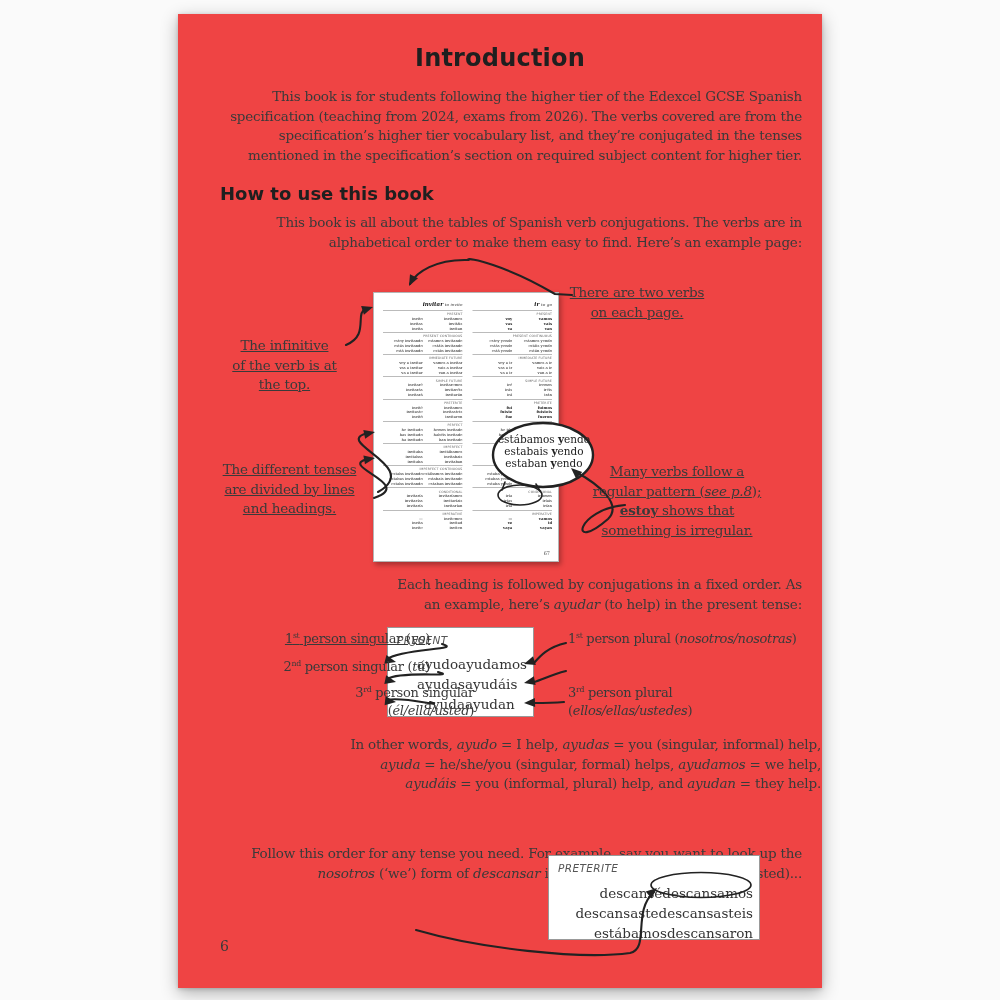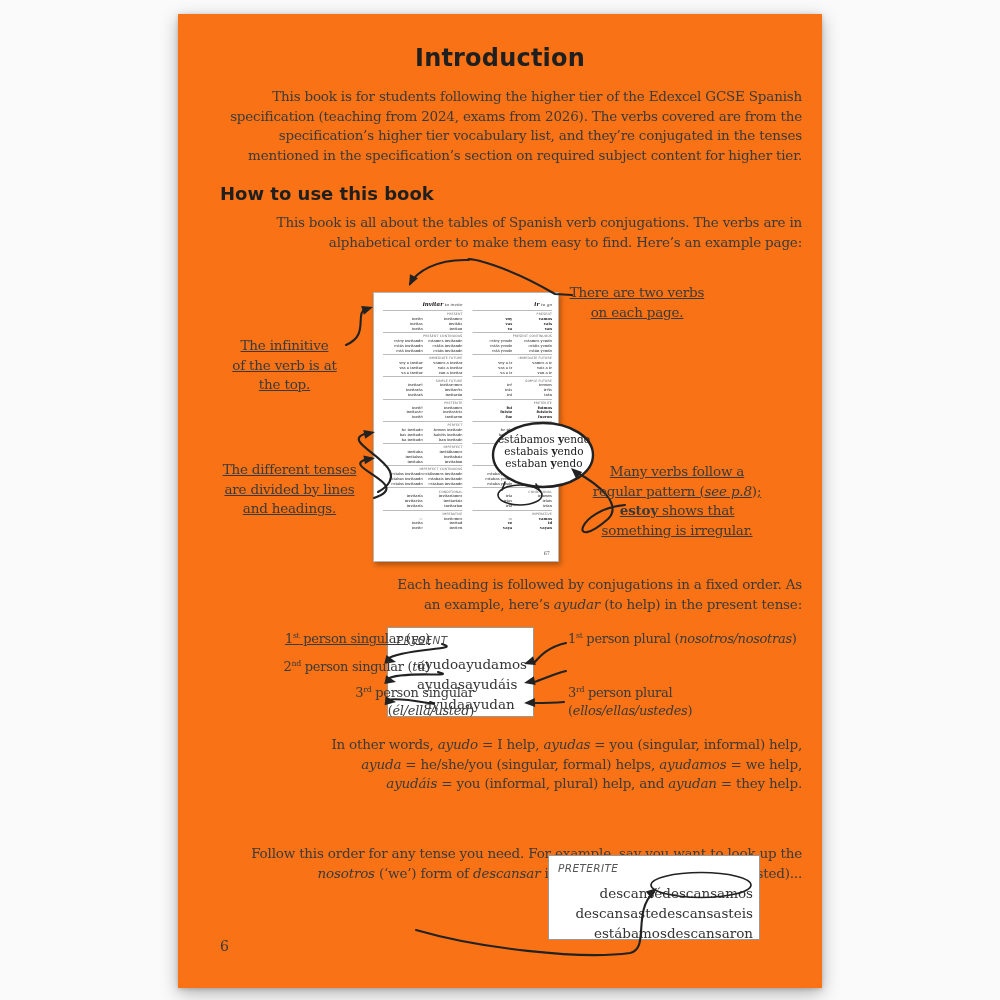--- a/index.html
+++ b/index.html
@@ -1,27 +1,27 @@
 <!DOCTYPE html>
 <html><head>
 <meta charset="utf-8">
 <style>
   html,body{margin:0;padding:0;width:1000px;height:1000px;background:#fafafa;overflow:hidden;}
-  .sheet{position:absolute;left:178px;top:14px;width:644px;height:974px;background:#f97316;
+  .sheet{position:absolute;left:178px;top:14px;width:644px;height:974px;background:#ef4444;
          box-shadow:0 5px 16px rgba(0,0,0,.30), 0 1px 4px rgba(0,0,0,.18);}
   .serif{font-family:"DejaVu Serif","Liberation Serif",serif;color:#3a3a3a;}
   .sans{font-family:"DejaVu Sans","Liberation Sans",sans-serif;color:#1f1f1f;}
   .abs{position:absolute;text-align:right;}
   .title{left:0;top:30px;width:644px;text-align:center;font-size:24px;font-weight:bold;letter-spacing:.2px;z-index:1;}
   .h2{left:42px;top:169px;font-size:18px;font-weight:bold;z-index:1;}
   .para{font-size:13.5px;line-height:19.5px;letter-spacing:-0.2px;white-space:pre-line;width:582px;left:42px;z-index:1;}
   #p-intro{top:73px;}
   #p-howto{top:199px;}
   #p-order{top:561px;}
-  #p-words{top:721px;}
+  #p-words{top:721px;margin-left:19px;}
   #p-follow{top:798px;margin-top:32px;}
   .steps{left:42px;top:842px;font-size:12.5px;line-height:23px;letter-spacing:-0.3px;white-space:pre-line;width:340px;z-index:1;}
   .pagenum{left:42px;top:924px;font-size:14px;z-index:1;}
 
   
   .mini-page{left:195px;top:278px;width:184px;height:268px;background:#fff;border:1px solid #b5b5b5;
              box-shadow:2px 3px 5px rgba(0,0,0,.30);z-index:2;}
   .mini-scale{position:absolute;left:9px;top:8px;width:338px;display:flex;gap:20px;
               transform:scale(0.5);transform-origin:0 0;font-family:"DejaVu Serif",serif;}
   .mini-col{flex:1;min-width:0;}

